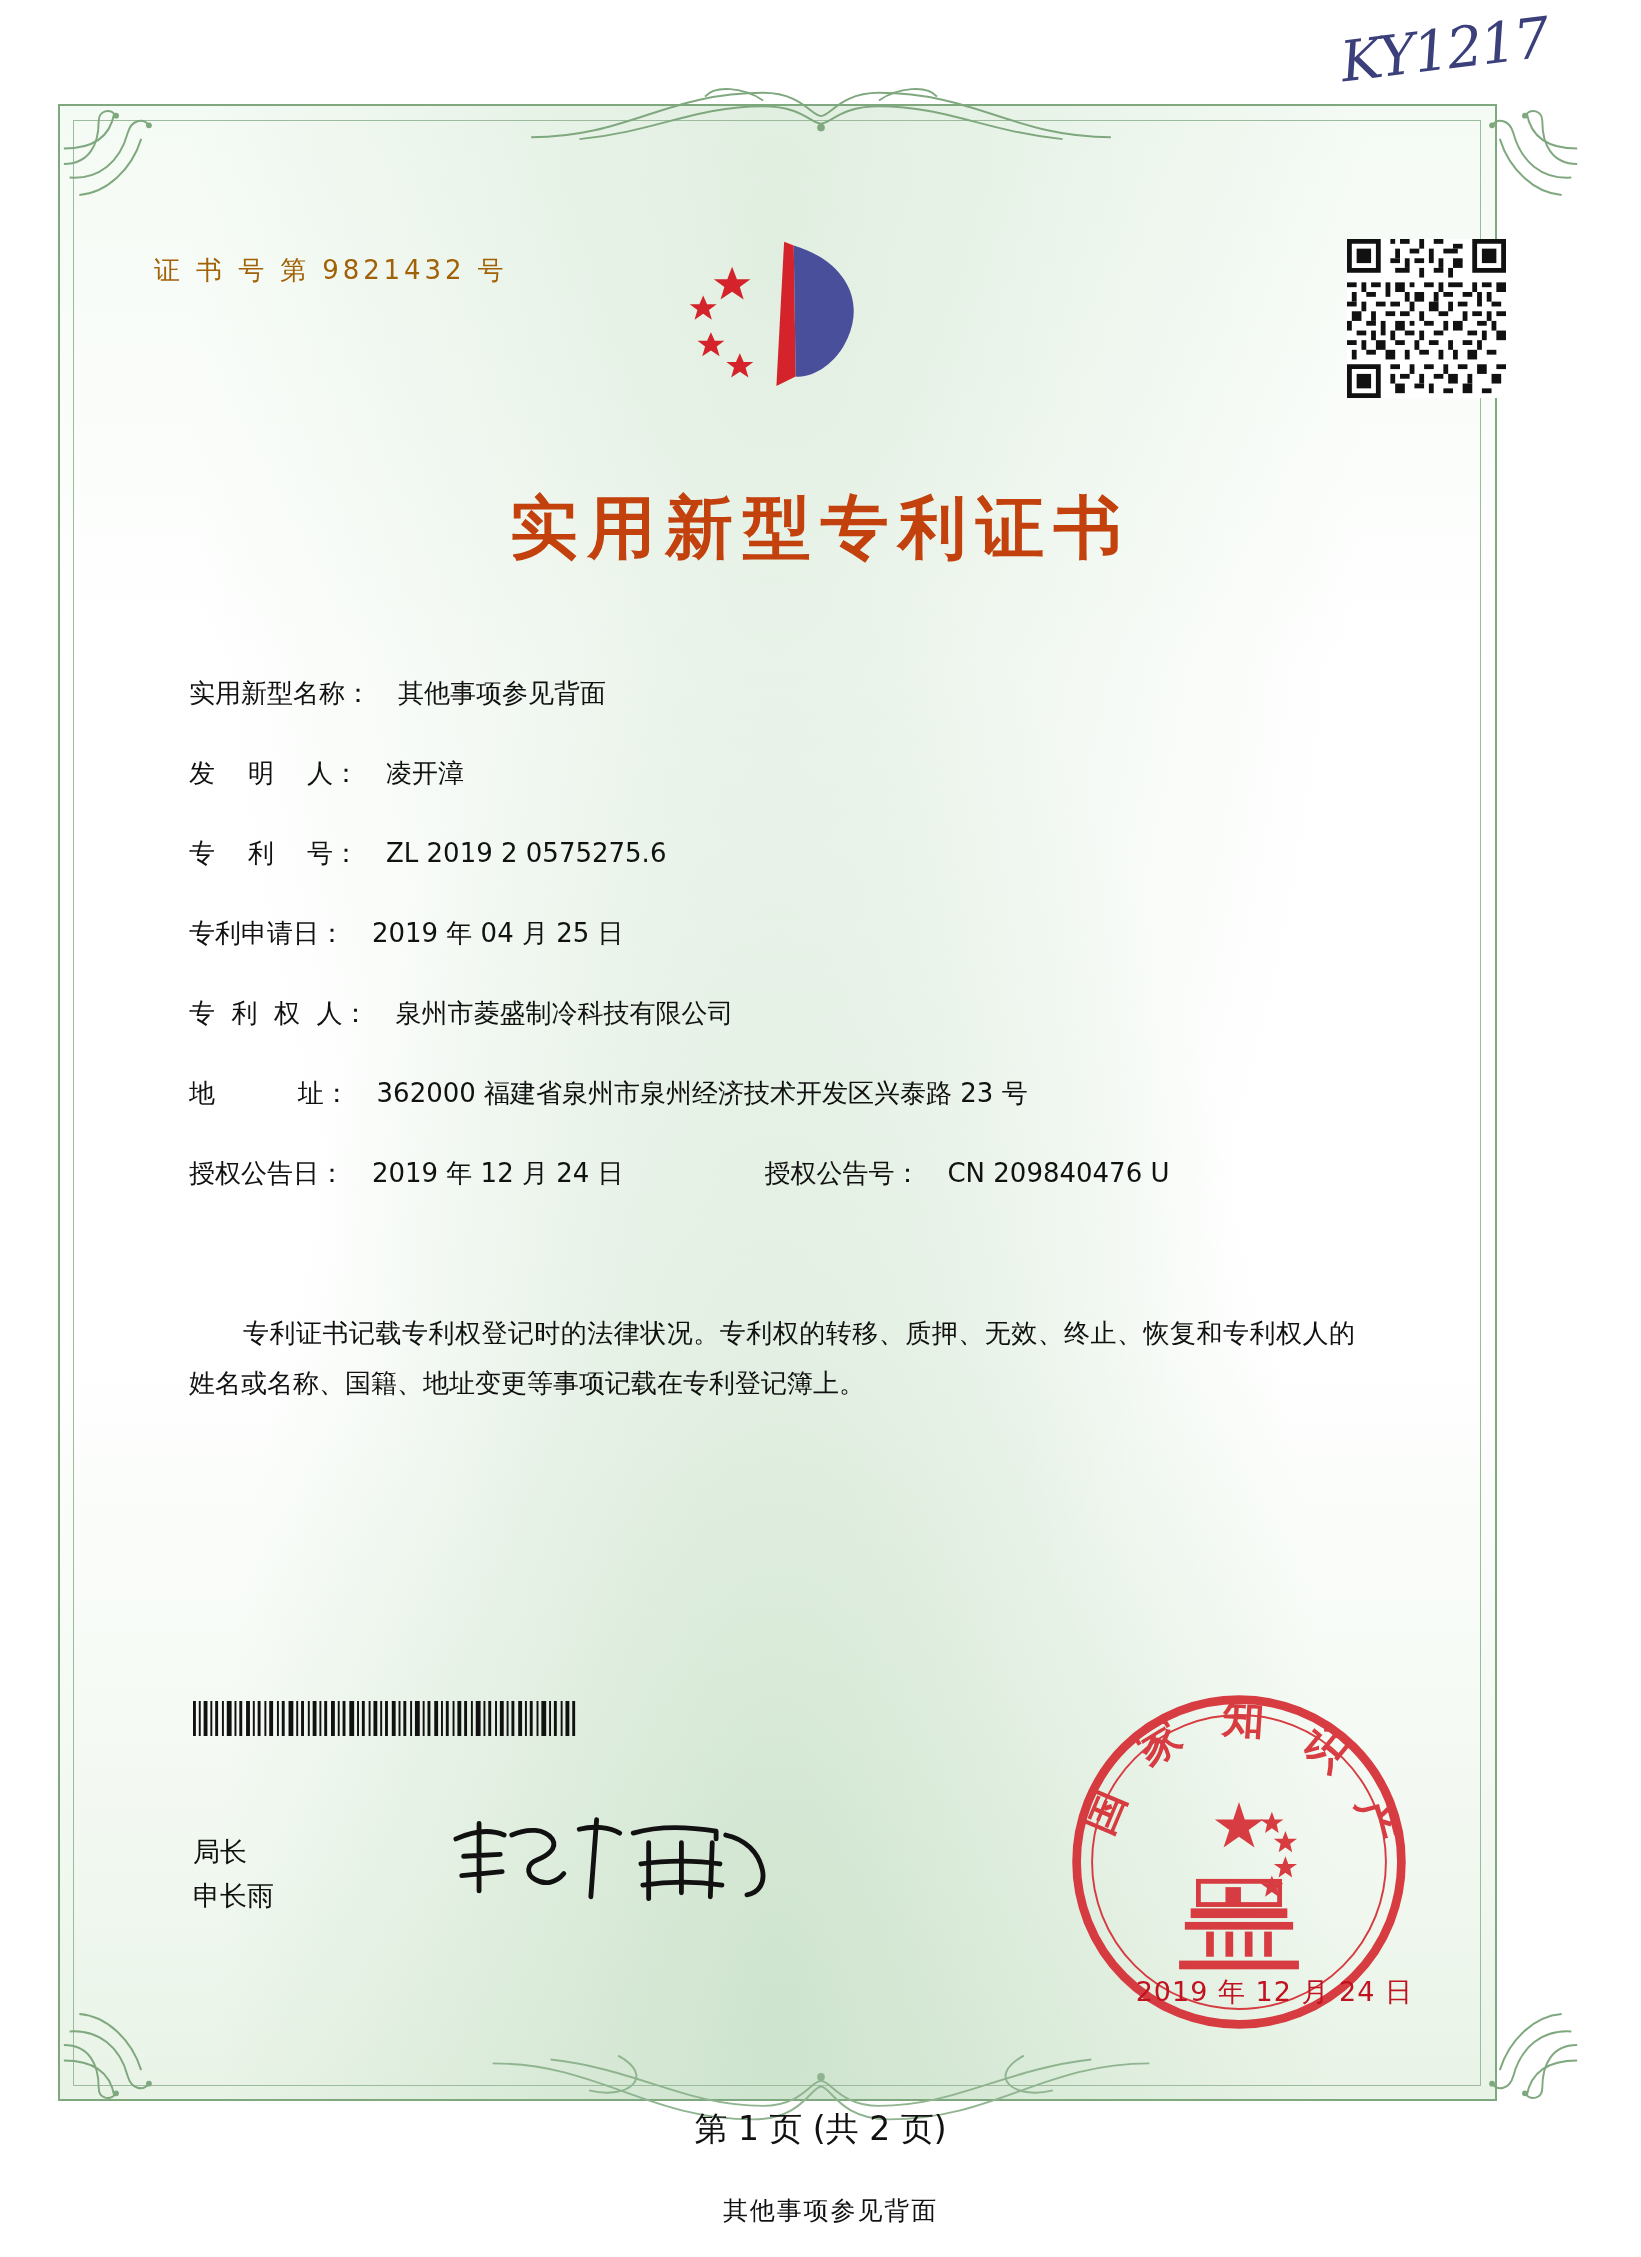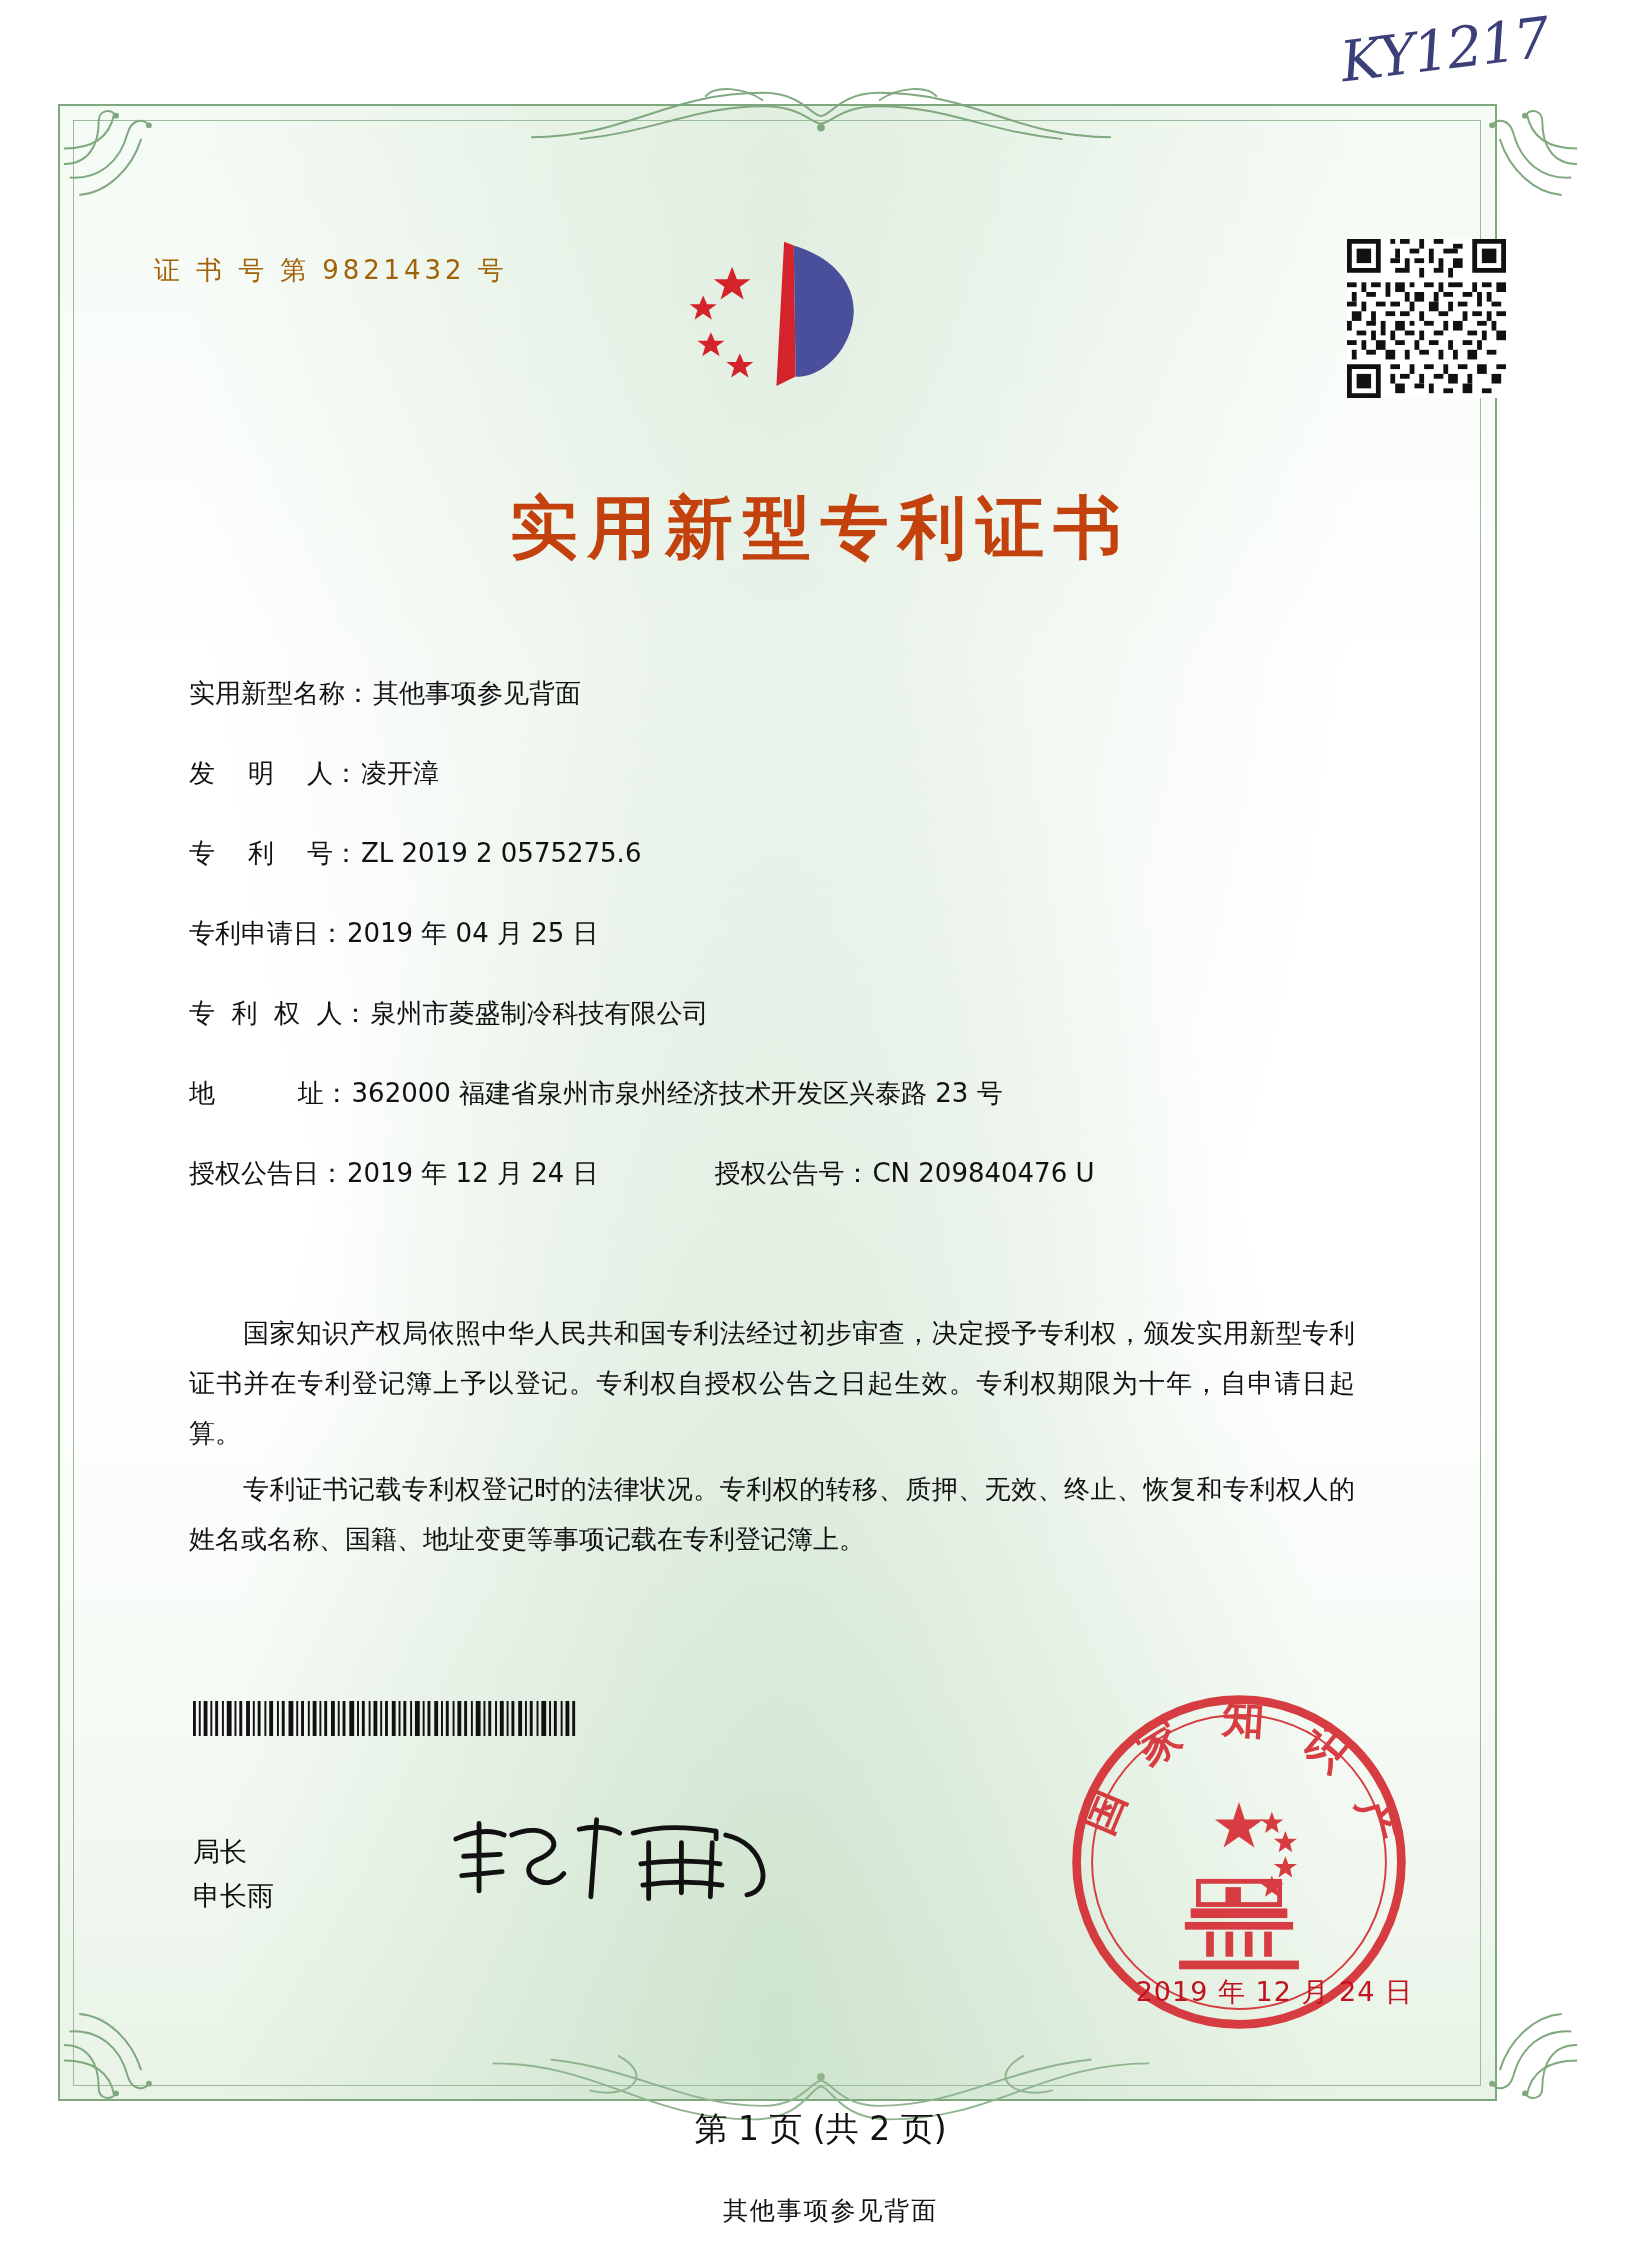--- a/index.html
+++ b/index.html
@@ -127,20 +127,21 @@
     left: 189px;
     top: 676px;
     width: 1159px;
   }
   .field-row {
     display: flex;
     align-items: baseline;
     margin-bottom: 45px;
     font-size: 26px;
     color: #111;
+    gap: 25px;
   }
   .field-label {
     white-space: pre;
     font-family: "DejaVu Sans", sans-serif;
   }
   .field-value {
     font-family: "DejaVu Sans", sans-serif;
     margin-left: 1.9px;
   }
   .field-row.two-col .second-label {
@@ -468,21 +469,20 @@
     </div>
     <div class="field-row two-col">
       <span class="field-label">授权公告日：</span>
       <span class="field-value">2019 年 12 月 24 日</span>
       <span class="field-label second-label">授权公告号：</span>
       <span class="field-value">CN 209840476 U</span>
     </div>
   </div>
 
   <div class="paragraphs">
-    <p>国家知识产权局依照中华人民共和国专利法经过初步审查，决定授予专利权，颁发实用新型专利证书并在专利登记簿上予以登记。专利权自授权公告之日起生效。专利权期限为十年，自申请日起算。</p>
     <p>专利证书记载专利权登记时的法律状况。专利权的转移、质押、无效、终止、恢复和专利权人的姓名或名称、国籍、地址变更等事项记载在专利登记簿上。</p>
   </div>
 
   <svg class="barcode" viewBox="0 0 400 36" preserveAspectRatio="none">
     <g fill="#111111">
       <rect x="0" y="0" width="3" height="36"></rect>
         <rect x="6" y="0" width="2" height="36"></rect>
       <rect x="11" y="0" width="4" height="36"></rect>
         <rect x="18" y="0" width="2" height="36"></rect>
       <rect x="23" y="0" width="3" height="36"></rect>

